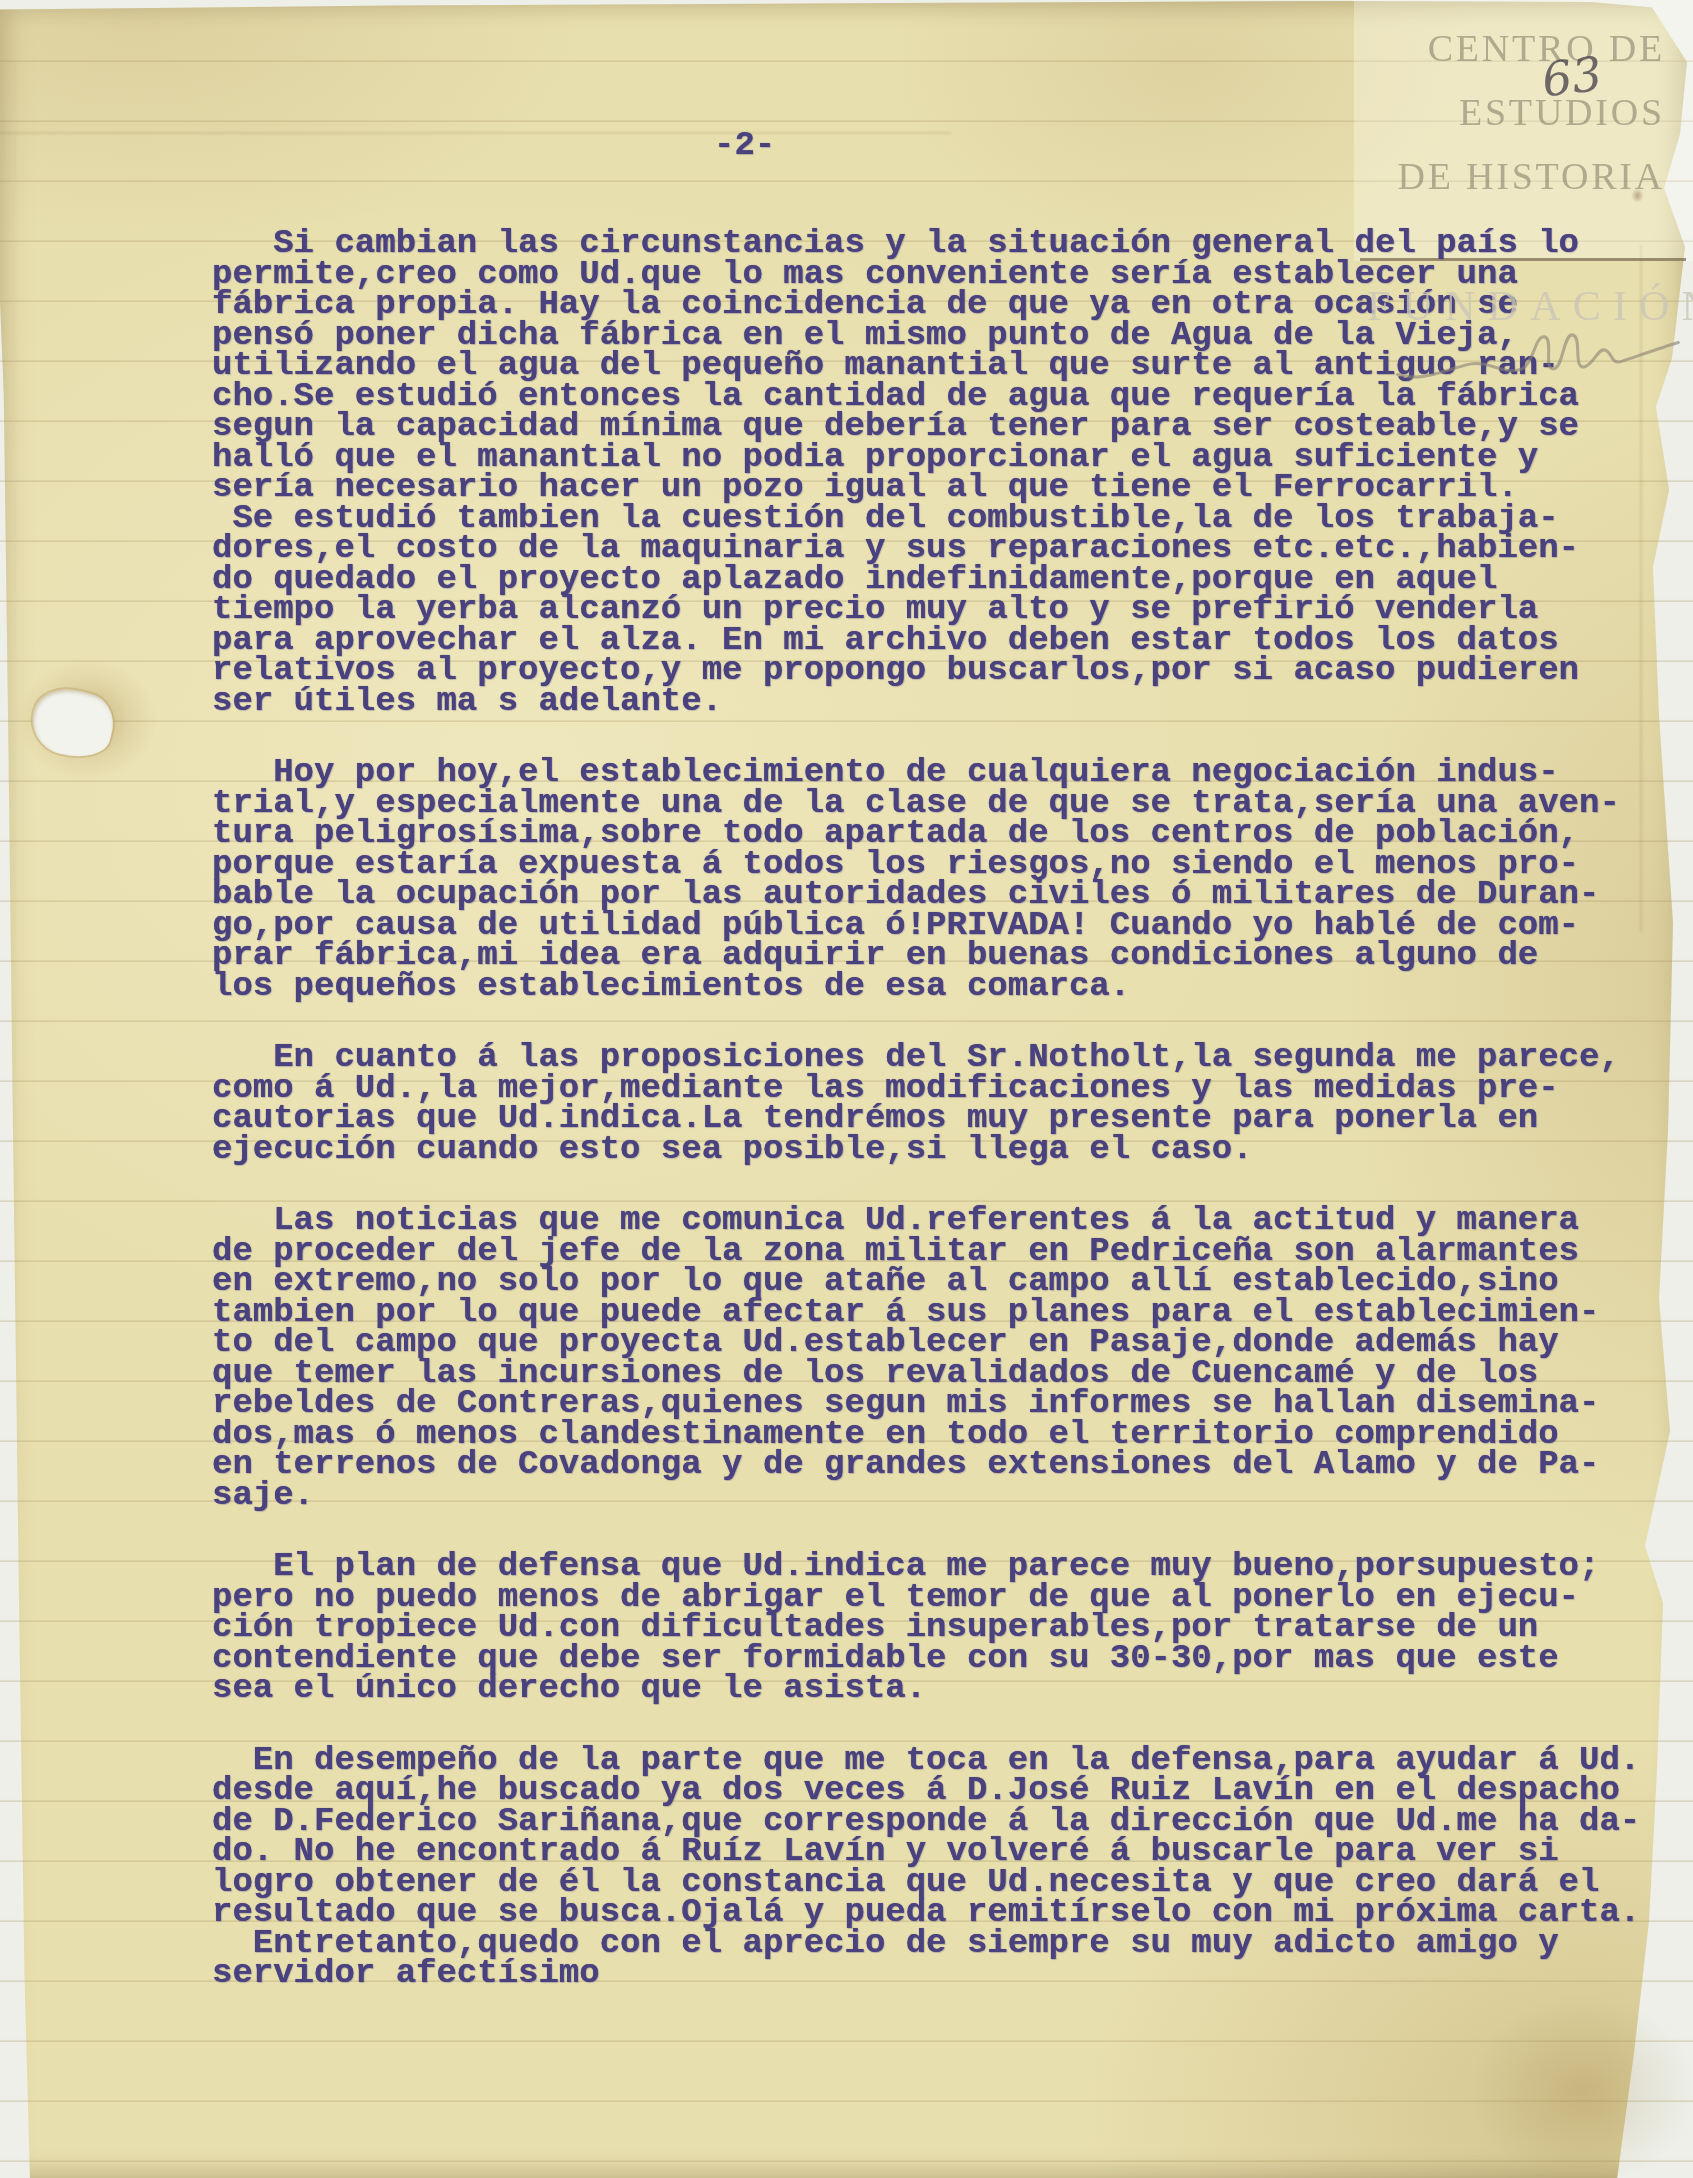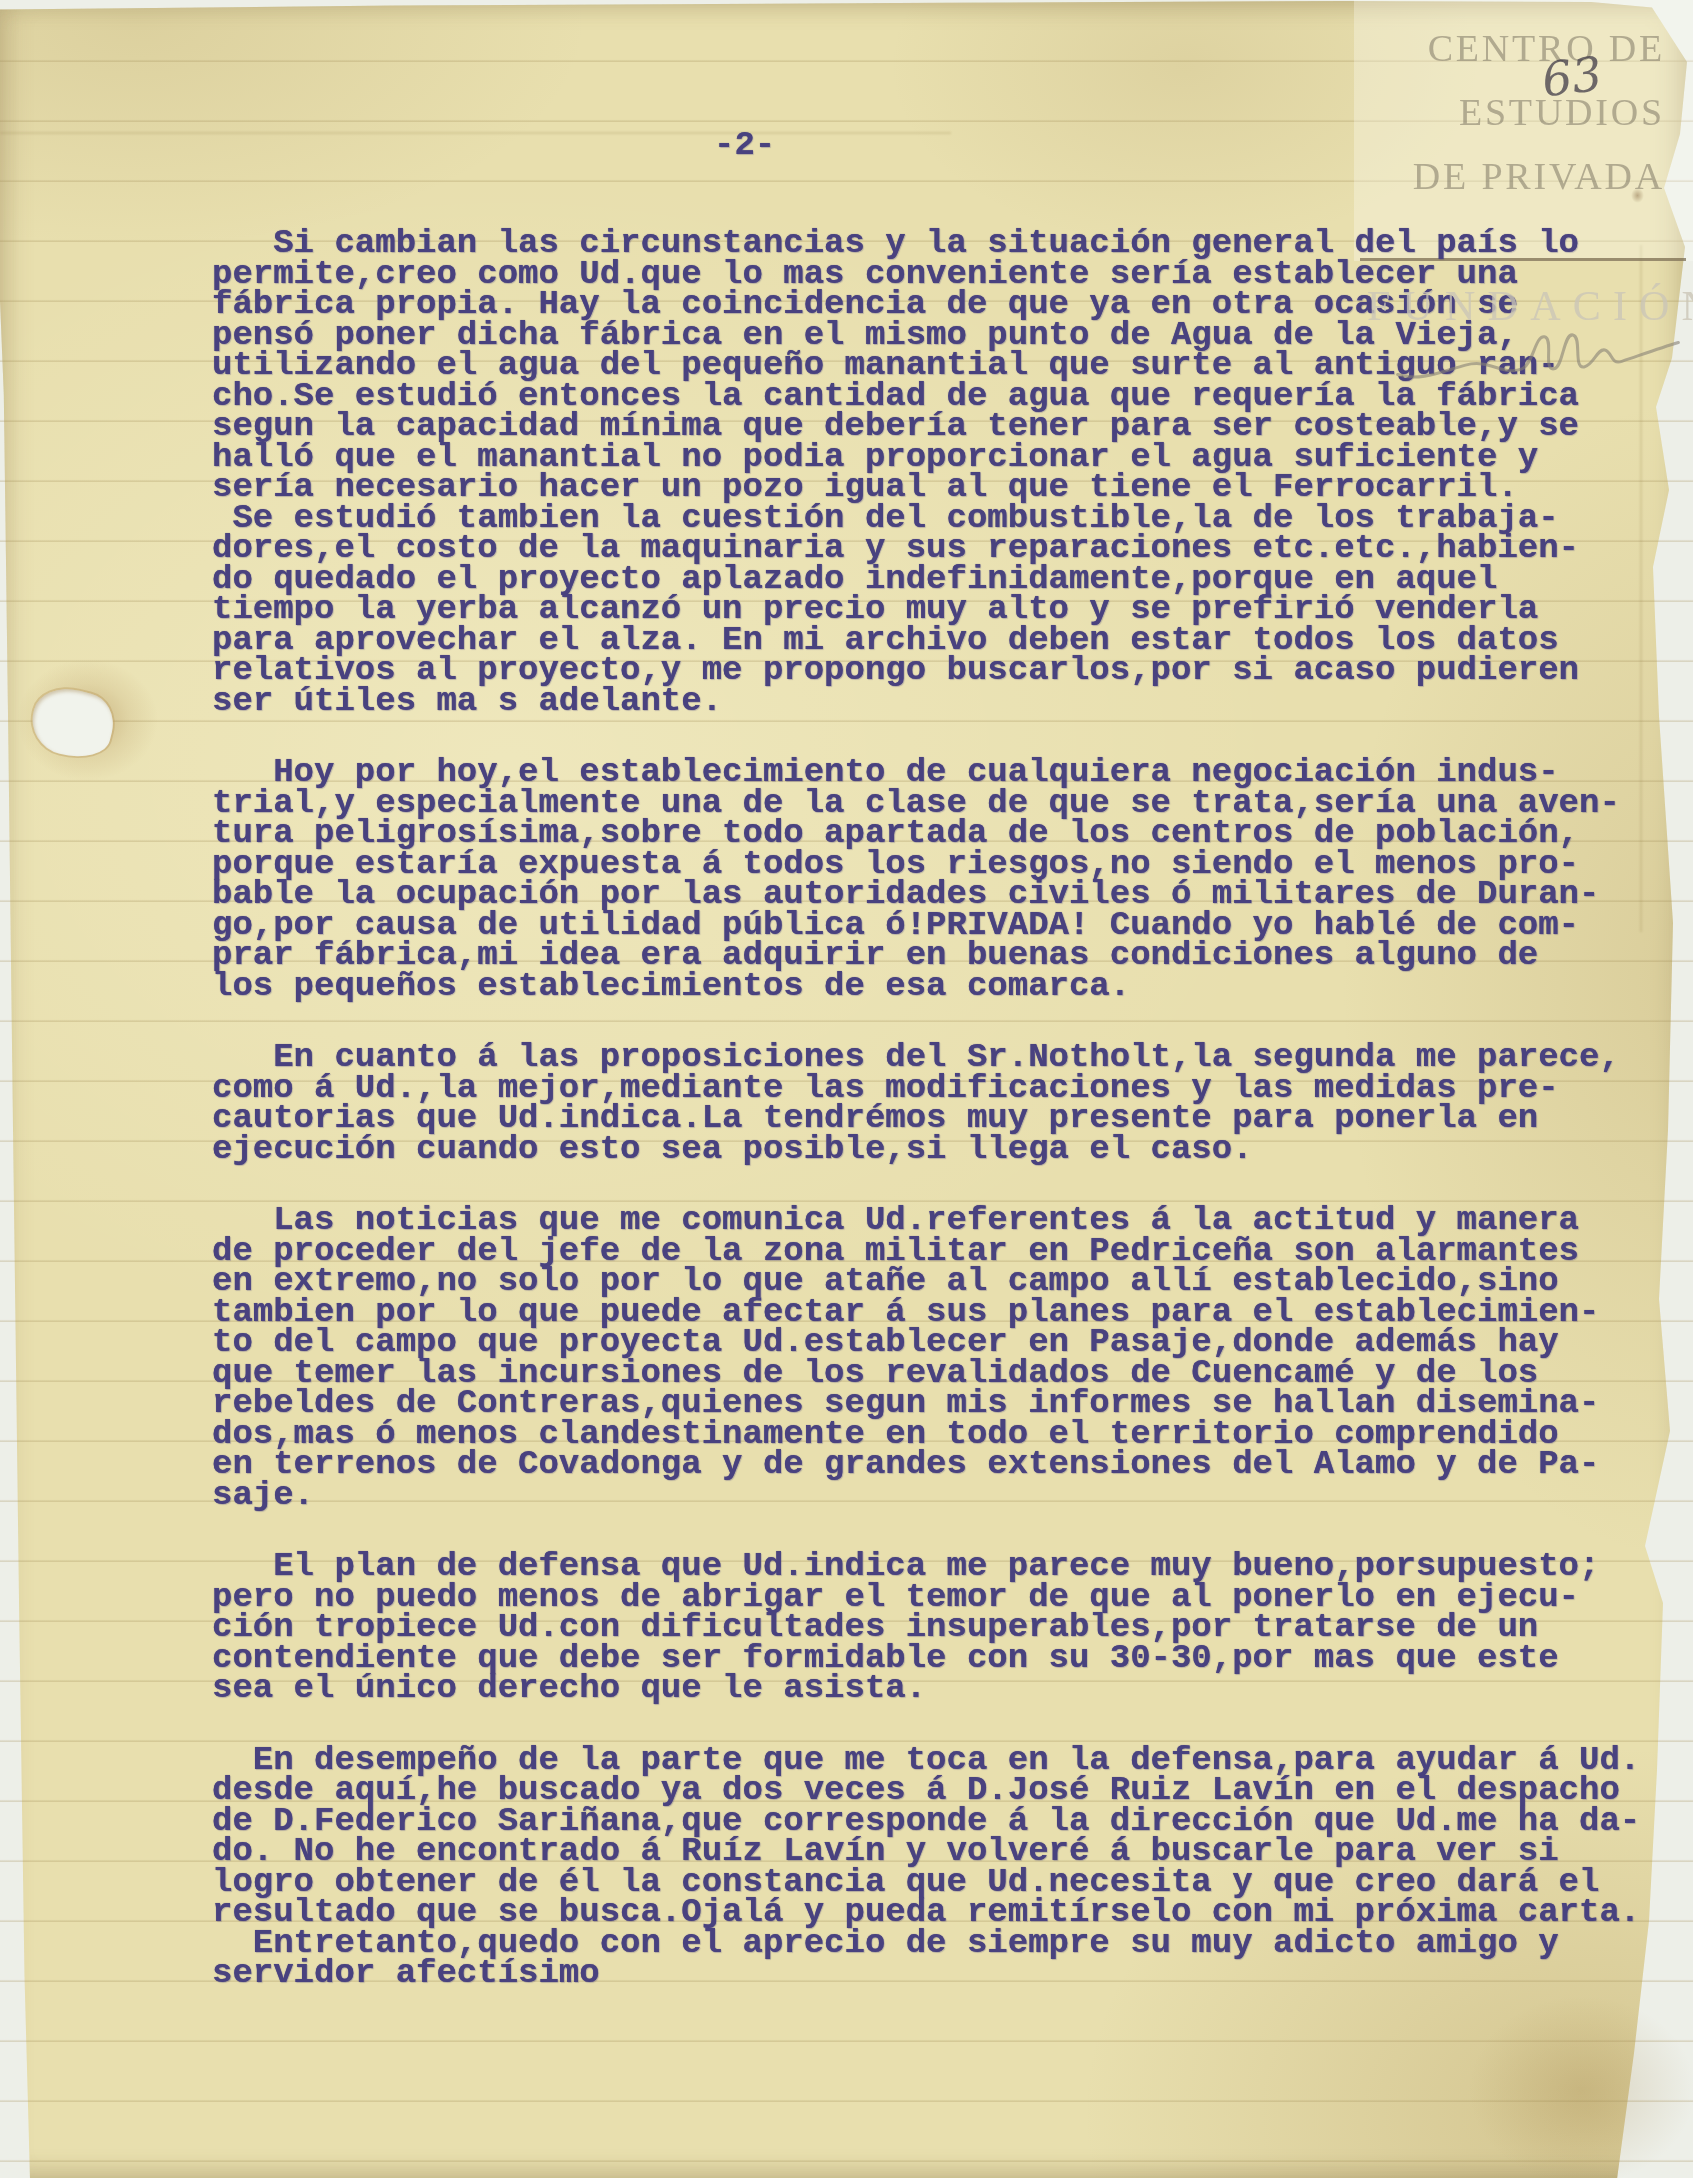--- a/index.html
+++ b/index.html
@@ -183,21 +183,21 @@
 do. No he encontrado á Ruíz Lavín y volveré á buscarle para ver si
 logro obtener de él la constancia que Ud.necesita y que creo dará el
 resultado que se busca.Ojalá y pueda remitírselo con mi próxima carta.
   Entretanto,quedo con el aprecio de siempre su muy adicto amigo y
 servidor afectísimo</div>
     </div>
 
   <div id="watermark-text">
     <div>CENTRO DE</div>
     <div>ESTUDIOS</div>
-    <div>DE PRIVADA</div>
+    <div>DE HISTORIA</div>
   </div>
   <div id="watermark-fundacion">FUNDACIÓN</div>
 
   <div id="handwritten-number">63</div>
 
   <svg id="pencil-scribble" width="292" height="85" viewBox="0 0 310 90">
     <path d="M6,62 C 30,70 55,58 78,52 C 104,45 118,64 138,56
              C 150,51 152,20 162,22 C 172,24 160,58 172,56
              C 182,54 182,18 192,20 C 202,22 192,56 204,54
              C 214,52 218,34 226,36 C 234,38 232,52 244,48

